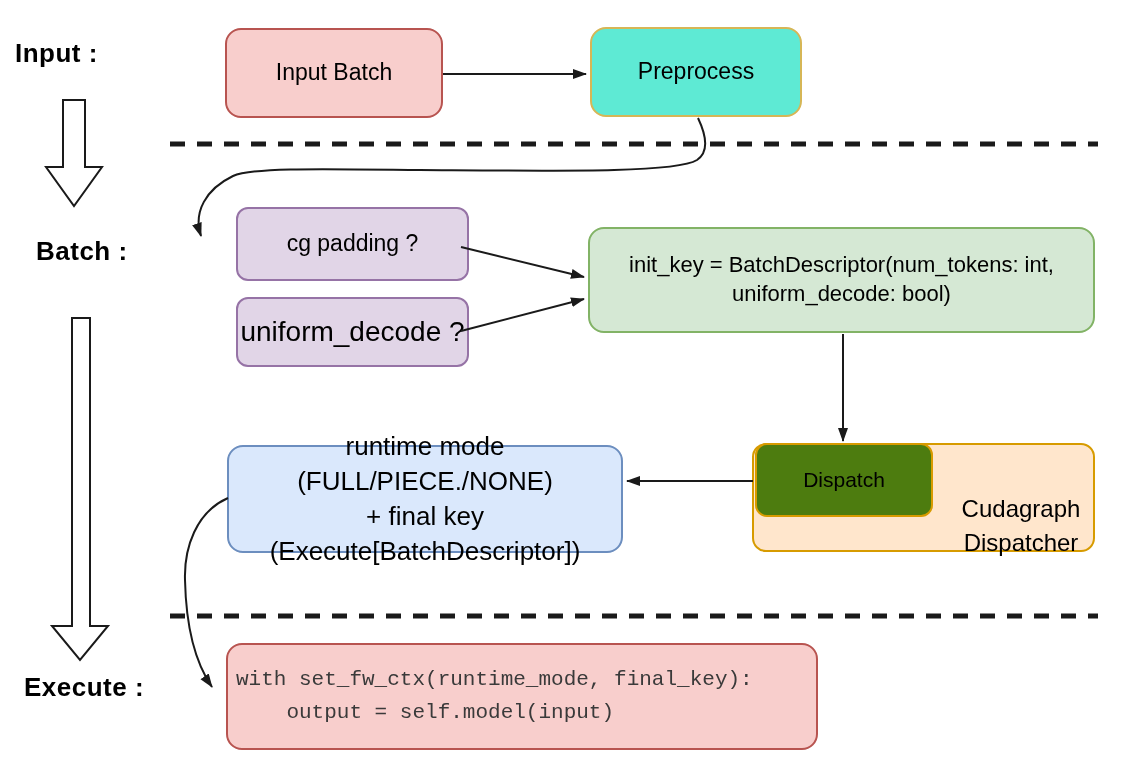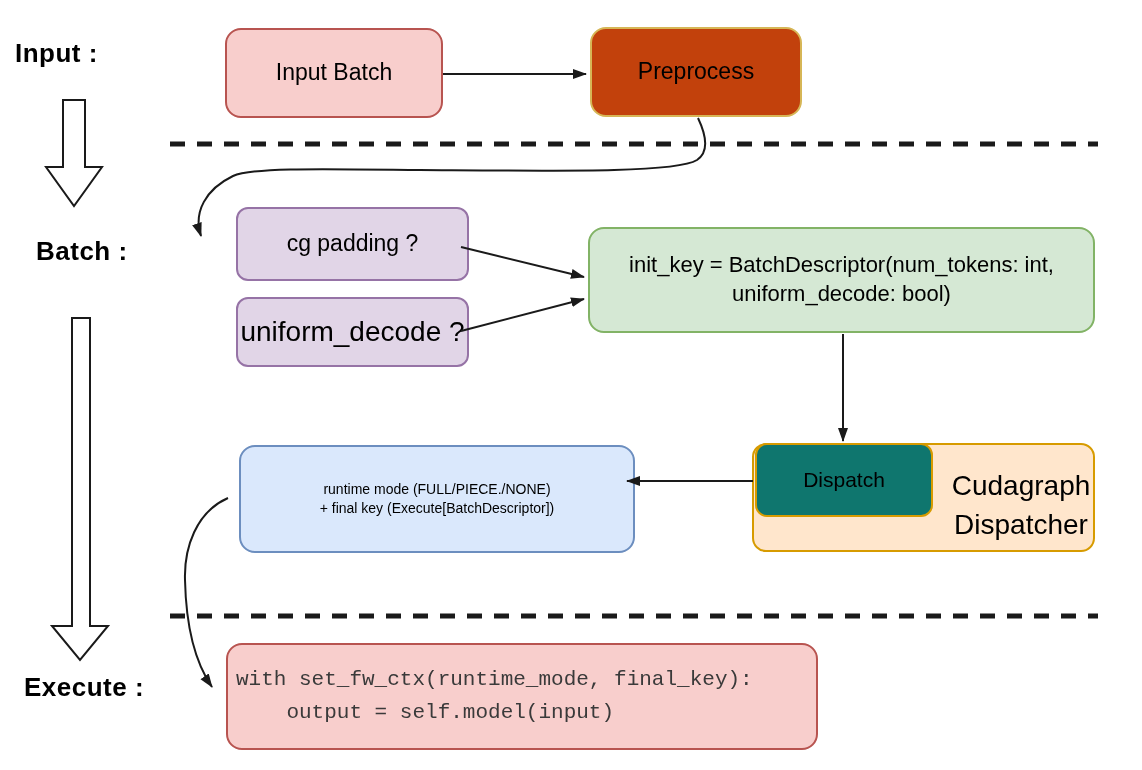--- a/index.html
+++ b/index.html
@@ -10,39 +10,39 @@
   .wires{position:absolute;left:0;top:0;width:1142px;height:770px;z-index:5;pointer-events:none;}
   .stage-label{
     position:absolute;font-weight:bold;font-size:26px;color:#000;z-index:2;
     letter-spacing:0.5px;white-space:nowrap;
   }
   .node{
     position:absolute;display:flex;align-items:center;justify-content:center;
     text-align:center;z-index:2;box-sizing:border-box;line-height:1.3;
   }
   .n-red    {background:#f8cecc;border:2px solid #b85450;border-radius:16px;}
-  .n-yellow {background:#c2410c;border:2px solid #d6b656;border-radius:16px;}
+  .n-yellow {background:#5eead4;border:2px solid #d6b656;border-radius:16px;}
   .n-purple {background:#e1d5e7;border:2px solid #9673a6;border-radius:12px;margin-left:9px;}
   .n-green  {background:#d5e8d4;border:2px solid #82b366;border-radius:16px;}
   .n-orange-light{background:#ffe6cc;border:2px solid #d79b00;border-radius:14px;}
-  .n-orange-dark {background:#0f766e;border:2px solid #d79b00;border-radius:12px;}
+  .n-orange-dark {background:#4d7c0f;border:2px solid #d79b00;border-radius:12px;}
   .n-blue   {background:#dae8fc;border:2px solid #6c8ebf;border-radius:16px;}
 
   #node-input-batch    {left:225px;top:28px;width:218px;height:90px;font-size:23px;text-align:center;}
   #node-preprocess     {left:590px;top:27px;width:212px;height:90px;font-size:23px;}
   #node-cg-padding     {left:227px;top:207px;width:233px;height:74px;font-size:23px;}
   #node-uniform-decode {left:227px;top:297px;width:233px;height:70px;font-size:28px;}
   #node-init-key       {left:588px;top:227px;width:507px;height:106px;font-size:22px;padding:0 16px;}
   #node-init-key .inner{max-width:478px;}
   #node-dispatcher     {left:752px;top:443px;width:343px;height:109px;}
   #node-dispatch       {left:755px;top:443px;width:178px;height:74px;font-size:21px;z-index:3;}
-  #dispatcher-label    {position:absolute;left:945px;top:466px;width:152px;font-size:28px;
+  #dispatcher-label    {position:absolute;left:945px;top:492px;width:152px;font-size:24px;
                         line-height:1.4;text-align:center;z-index:3;}
-  #node-runtime-mode   {left:227px;top:445px;width:396px;height:108px;font-size:14px;
-                        flex-direction:column;line-height:1.35;margin-left:12px;}
+  #node-runtime-mode   {left:227px;top:445px;width:396px;height:108px;font-size:26px;
+                        flex-direction:column;line-height:1.35;}
   #node-execute-code   {left:226px;top:643px;width:592px;height:107px;
                         flex-direction:column;align-items:flex-start;justify-content:center;
                         font-family:"Liberation Mono","DejaVu Sans Mono",monospace;
                         font-size:21px;color:#3a3a3a;padding-left:8px;line-height:1.55;}
   #node-execute-code div{white-space:pre;text-align:left;}
   #label-input  {left:15px;top:38px;}
   #label-plan   {left:36px;top:236px;}
   #label-execute{left:24px;top:672px;}
 </style>
 </head>

